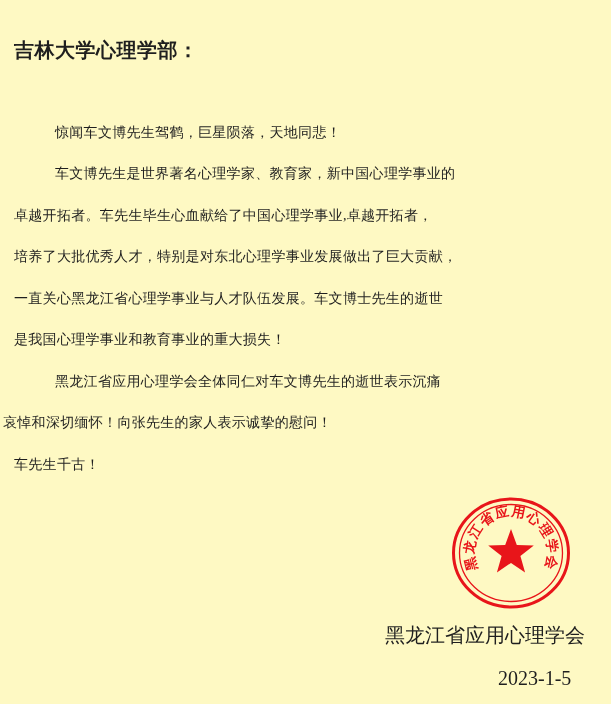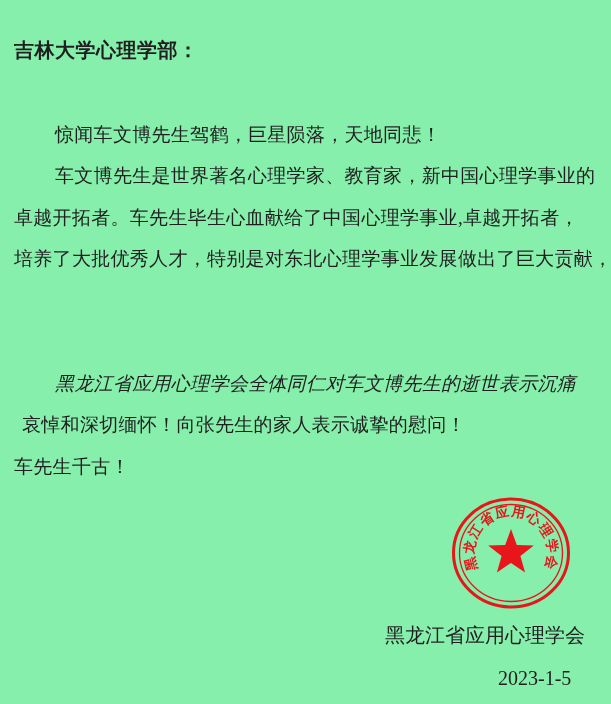--- a/index.html
+++ b/index.html
@@ -4,49 +4,49 @@
 <style>
   html, body {
     margin: 0;
     padding: 0;
     background: #ffffff;
   }
   .page {
     position: relative;
     width: 611px;
     height: 704px;
-    background: #86efac;
+    background: #fef9c3;
     overflow: hidden;
     font-family: "Liberation Serif", "DejaVu Serif", serif;
     color: #1f1f1f;
   }
   .recipient {
     position: absolute;
     left: 14px;
     top: 37px;
     font-size: 20px;
     font-weight: bold;
     letter-spacing: 0.5px;
     white-space: nowrap;
   }
   .line {
     position: absolute;
-    font-size: 19px;
+    font-size: 14px;
     letter-spacing: 0.3px;
     white-space: nowrap;
     line-height: 1.1;
   }
   .l0 { left: 55px; top: 125px; }
   .l1 { left: 55px; top: 166px; }
   .l2 { left: 14px; top: 208px; }
   .l3 { left: 14px; top: 249px; text-align: right; }
   .l4 { left: 14px; top: 291px; }
   .l5 { left: 14px; top: 332px; }
-  .l6 { left: 55px; top: 374px; font-style: italic; }
-  .l7 { left: 22px; top: 415px; text-align: right; }
+  .l6 { left: 55px; top: 374px; }
+  .l7 { left: 3px; top: 415px; text-align: right; }
   .l8 { left: 14px; top: 457px; }
   .signature {
     position: absolute;
     left: 385px;
     top: 622px;
     font-size: 20px;
     white-space: nowrap;
   }
   .date {
     position: absolute;
@@ -77,20 +77,22 @@
 <body>
 
 <div class="page">
 
   <div class="recipient">吉林大学心理学部：</div>
 
   <div class="line l0">惊闻车文博先生驾鹤，巨星陨落，天地同悲！</div>
   <div class="line l1">车文博先生是世界著名心理学家、教育家，新中国心理学事业的</div>
   <div class="line l2">卓越开拓者。车先生毕生心血献给了中国心理学事业,卓越开拓者，</div>
   <div class="line l3">培养了大批优秀人才，特别是对东北心理学事业发展做出了巨大贡献，</div>
+  <div class="line l4">一直关心黑龙江省心理学事业与人才队伍发展。车文博士先生的逝世</div>
+  <div class="line l5">是我国心理学事业和教育事业的重大损失！</div>
   <div class="line l6">黑龙江省应用心理学会全体同仁对车文博先生的逝世表示沉痛</div>
   <div class="line l7">哀悼和深切缅怀！向张先生的家人表示诚挚的慰问！</div>
   <div class="line l8">车先生千古！</div>
 
   <div class="seal">
     <svg viewBox="0 0 122 114" xmlns="http://www.w3.org/2000/svg">
       <ellipse cx="61" cy="57" rx="57.5" ry="54" fill="none" stroke="currentColor" stroke-width="3"></ellipse>
       <ellipse cx="61" cy="57" rx="51.5" ry="48.5" fill="none" stroke="currentColor" stroke-width="1.3"></ellipse>
       <polygon points="61,33 66.8,49.0 83.8,49.6 70.4,60.1 75.1,76.4 61,66.9 46.9,76.4 51.6,60.1 38.2,49.6 55.2,49.0" fill="currentColor"></polygon>
       <path id="sealArc" d="M 27.5 72.6 A 37 37 0 1 1 94.5 72.6" fill="none" stroke="none"></path>

